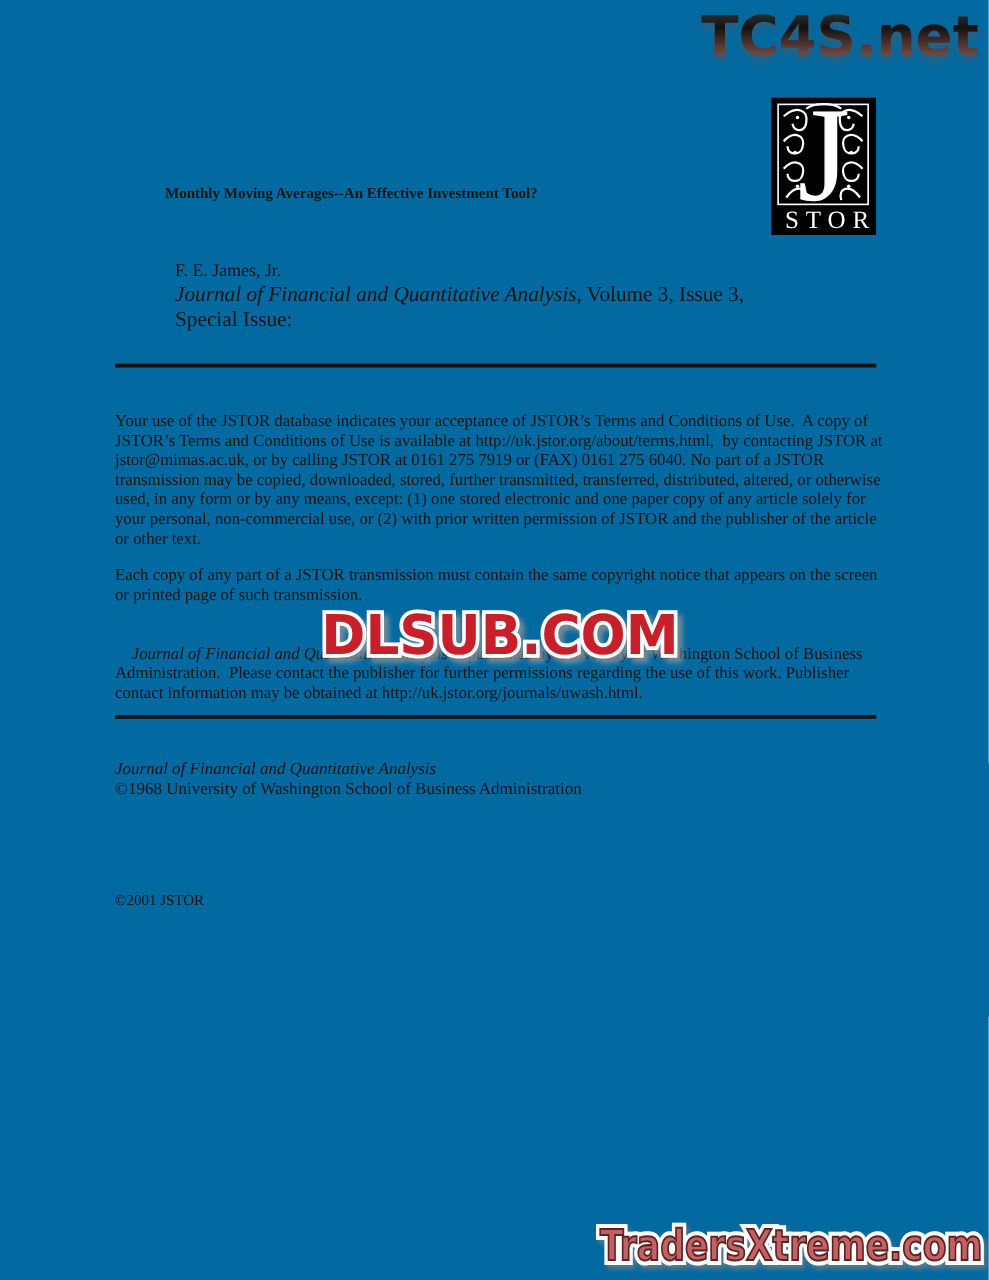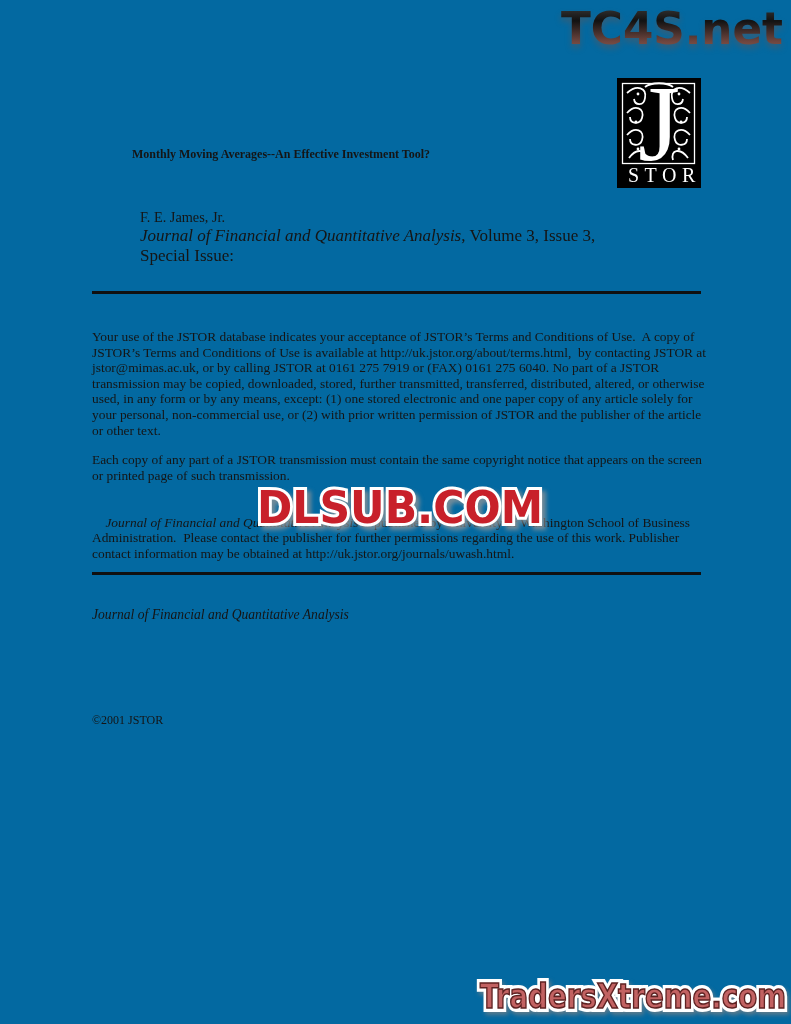--- a/index.html
+++ b/index.html
@@ -118,20 +118,21 @@
     <span class="italic">Journal of Financial and Quantitative Analysis</span><span> is published by University of Washington School of Business Administration.  Please contact the publisher for further permissions regarding the use of this work. Publisher contact information may be obtained at http://uk.jstor.org/journals/uwash.html.</span>
   </div>
 
   <svg class="dlsub-svg" width="296" height="54" viewBox="0 0 296 54">
     <text x="148" y="41" font-size="44" text-anchor="middle" textLength="286" lengthAdjust="spacingAndGlyphs" stroke="#ffffff" stroke-width="6" paint-order="stroke" fill="#c8202a">DLSUB.COM</text>
   </svg>
 
   <div class="rule rule-bottom"></div>
 
   <div class="cp-journal">Journal of Financial and Quantitative Analysis</div>
+  <div class="cp-1968">©1968 University of Washington School of Business Administration</div>
 
 
   <div class="cp-2001">©2001 JSTOR</div>
 
 
   <svg class="traders-svg" width="318" height="48" viewBox="0 0 318 48">
     <text x="159" y="34" font-size="34" text-anchor="middle" textLength="306" lengthAdjust="spacingAndGlyphs" fill="#ffffff" stroke="#ffffff" stroke-width="8" paint-order="stroke">TradersXtreme.com</text>
     <text x="159" y="34" font-size="34" text-anchor="middle" textLength="306" lengthAdjust="spacingAndGlyphs" stroke-width="2" paint-order="stroke" fill="#c26262">TradersXtreme.com</text>
     <text x="159" y="34" font-size="34" text-anchor="middle" textLength="306" lengthAdjust="spacingAndGlyphs" fill="none" stroke-width="1.6" stroke="#5e2222">TradersXtreme.com</text>
   </svg>

